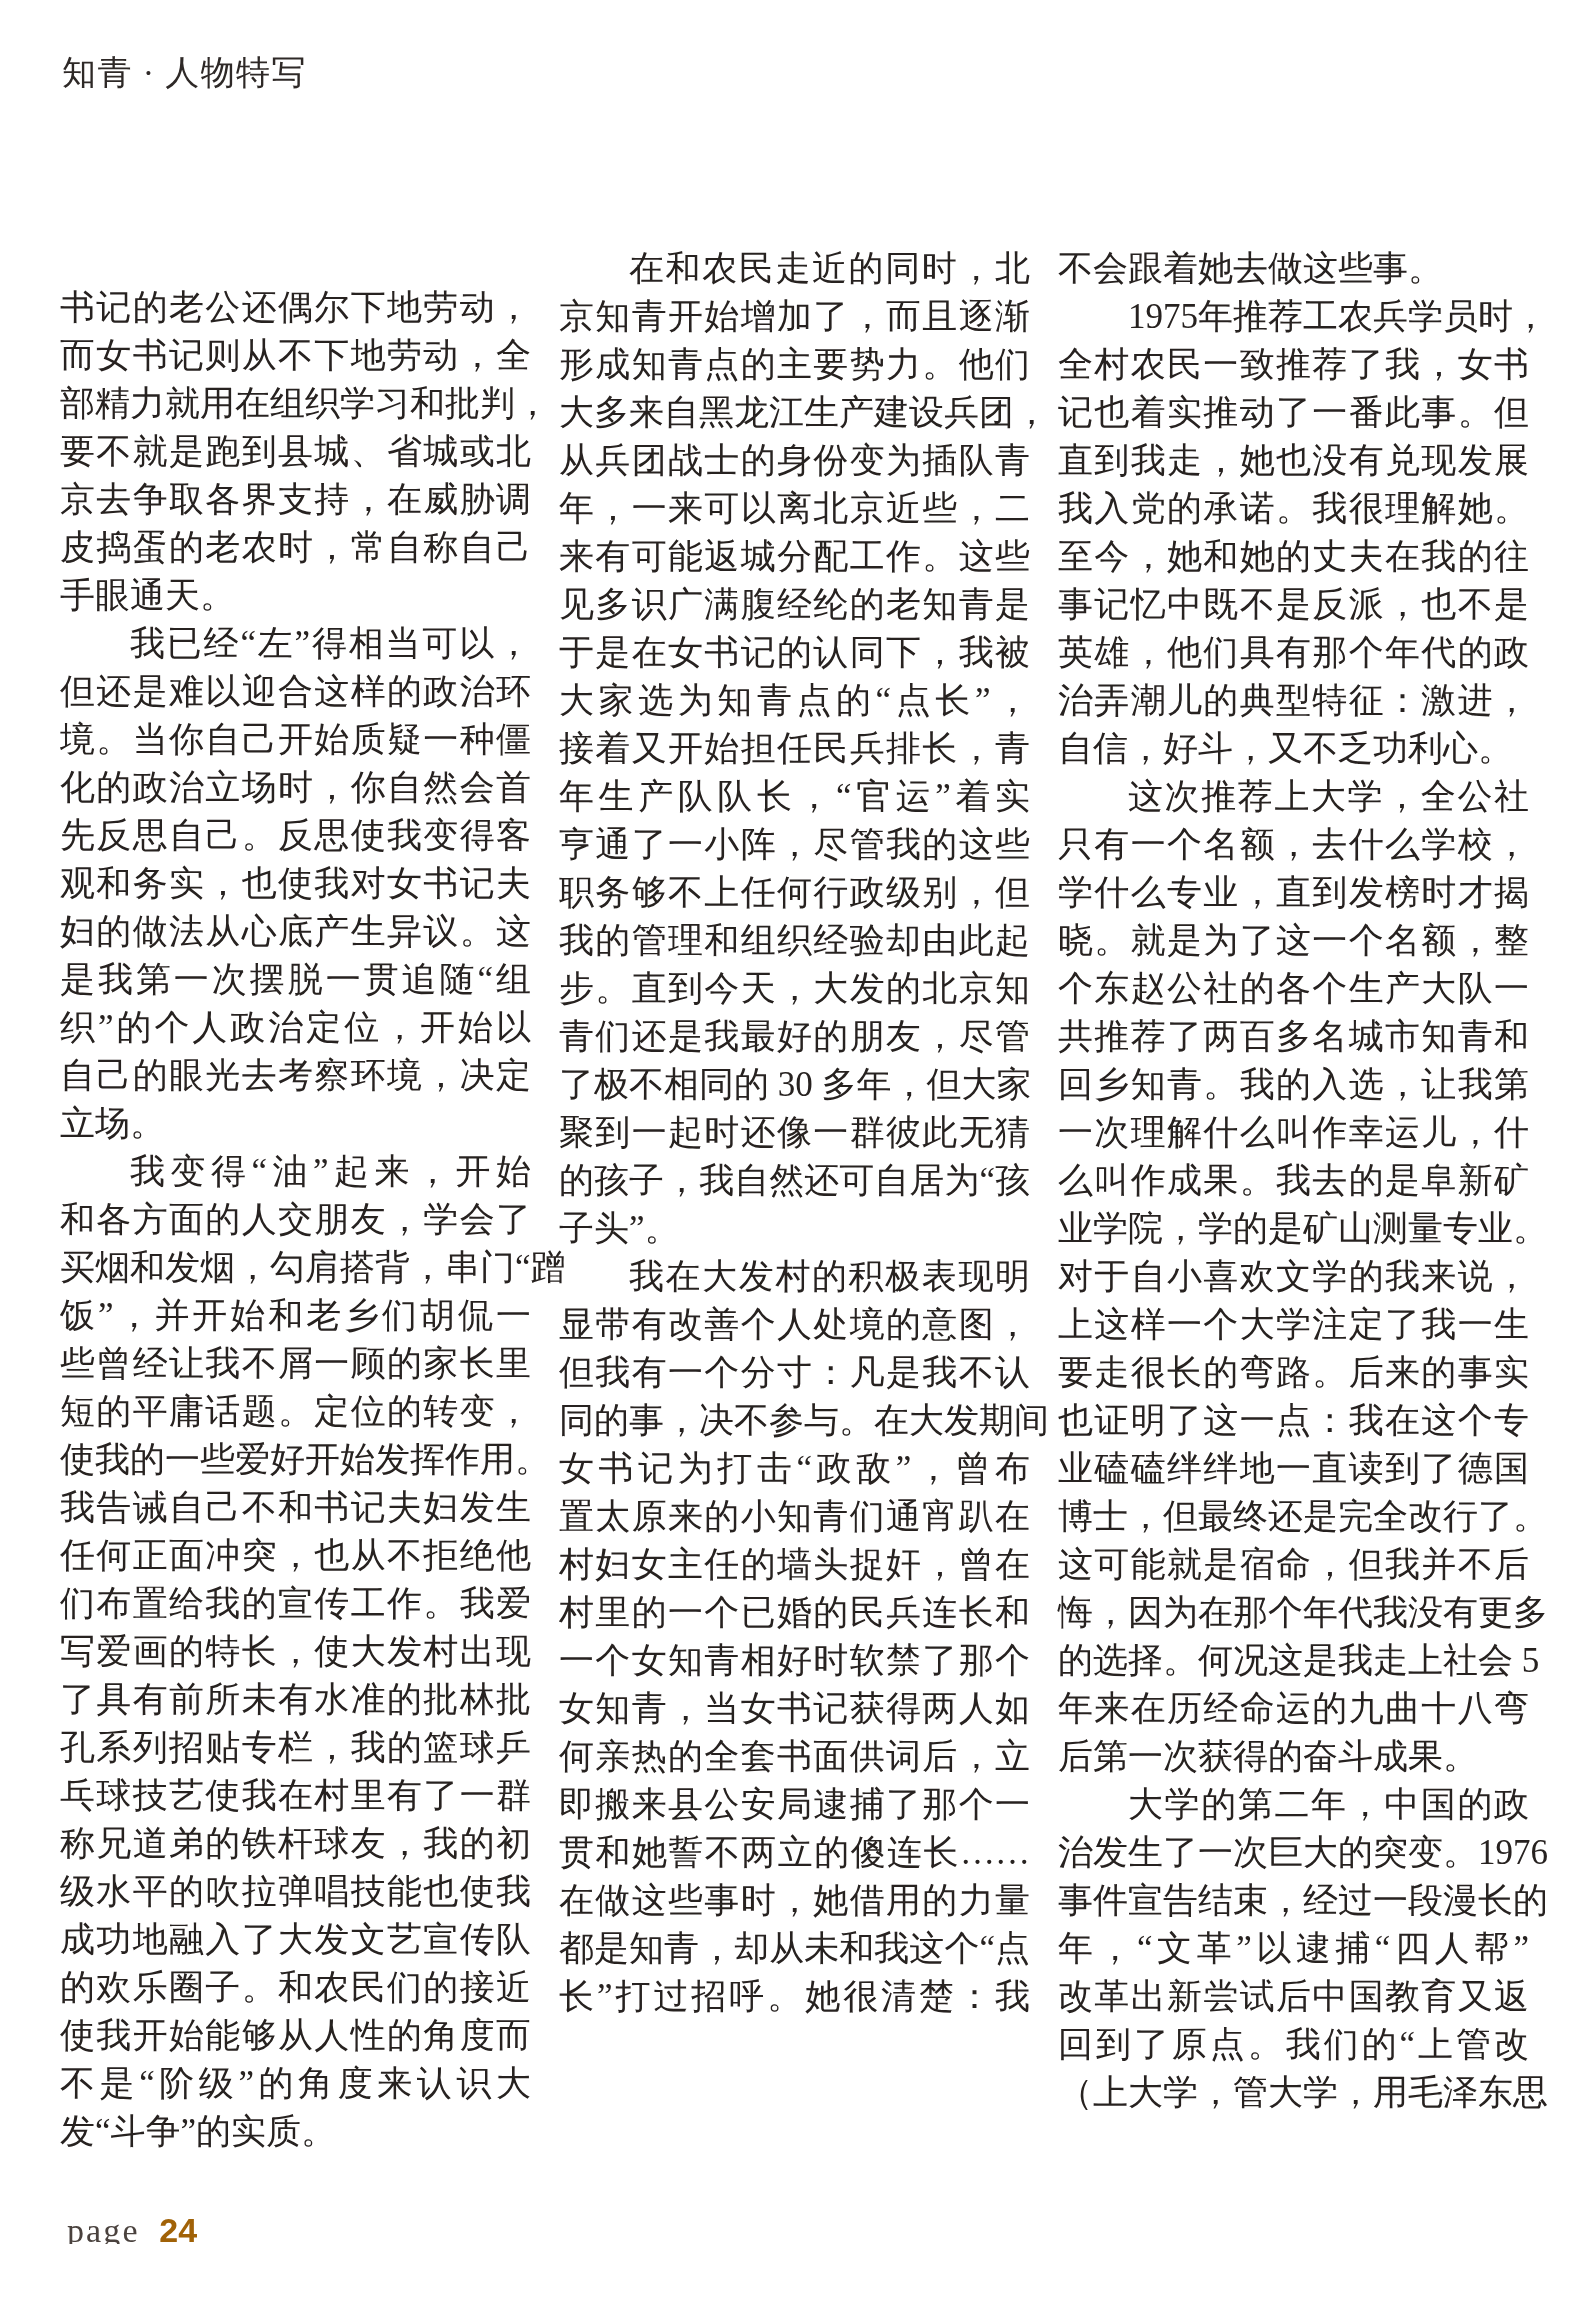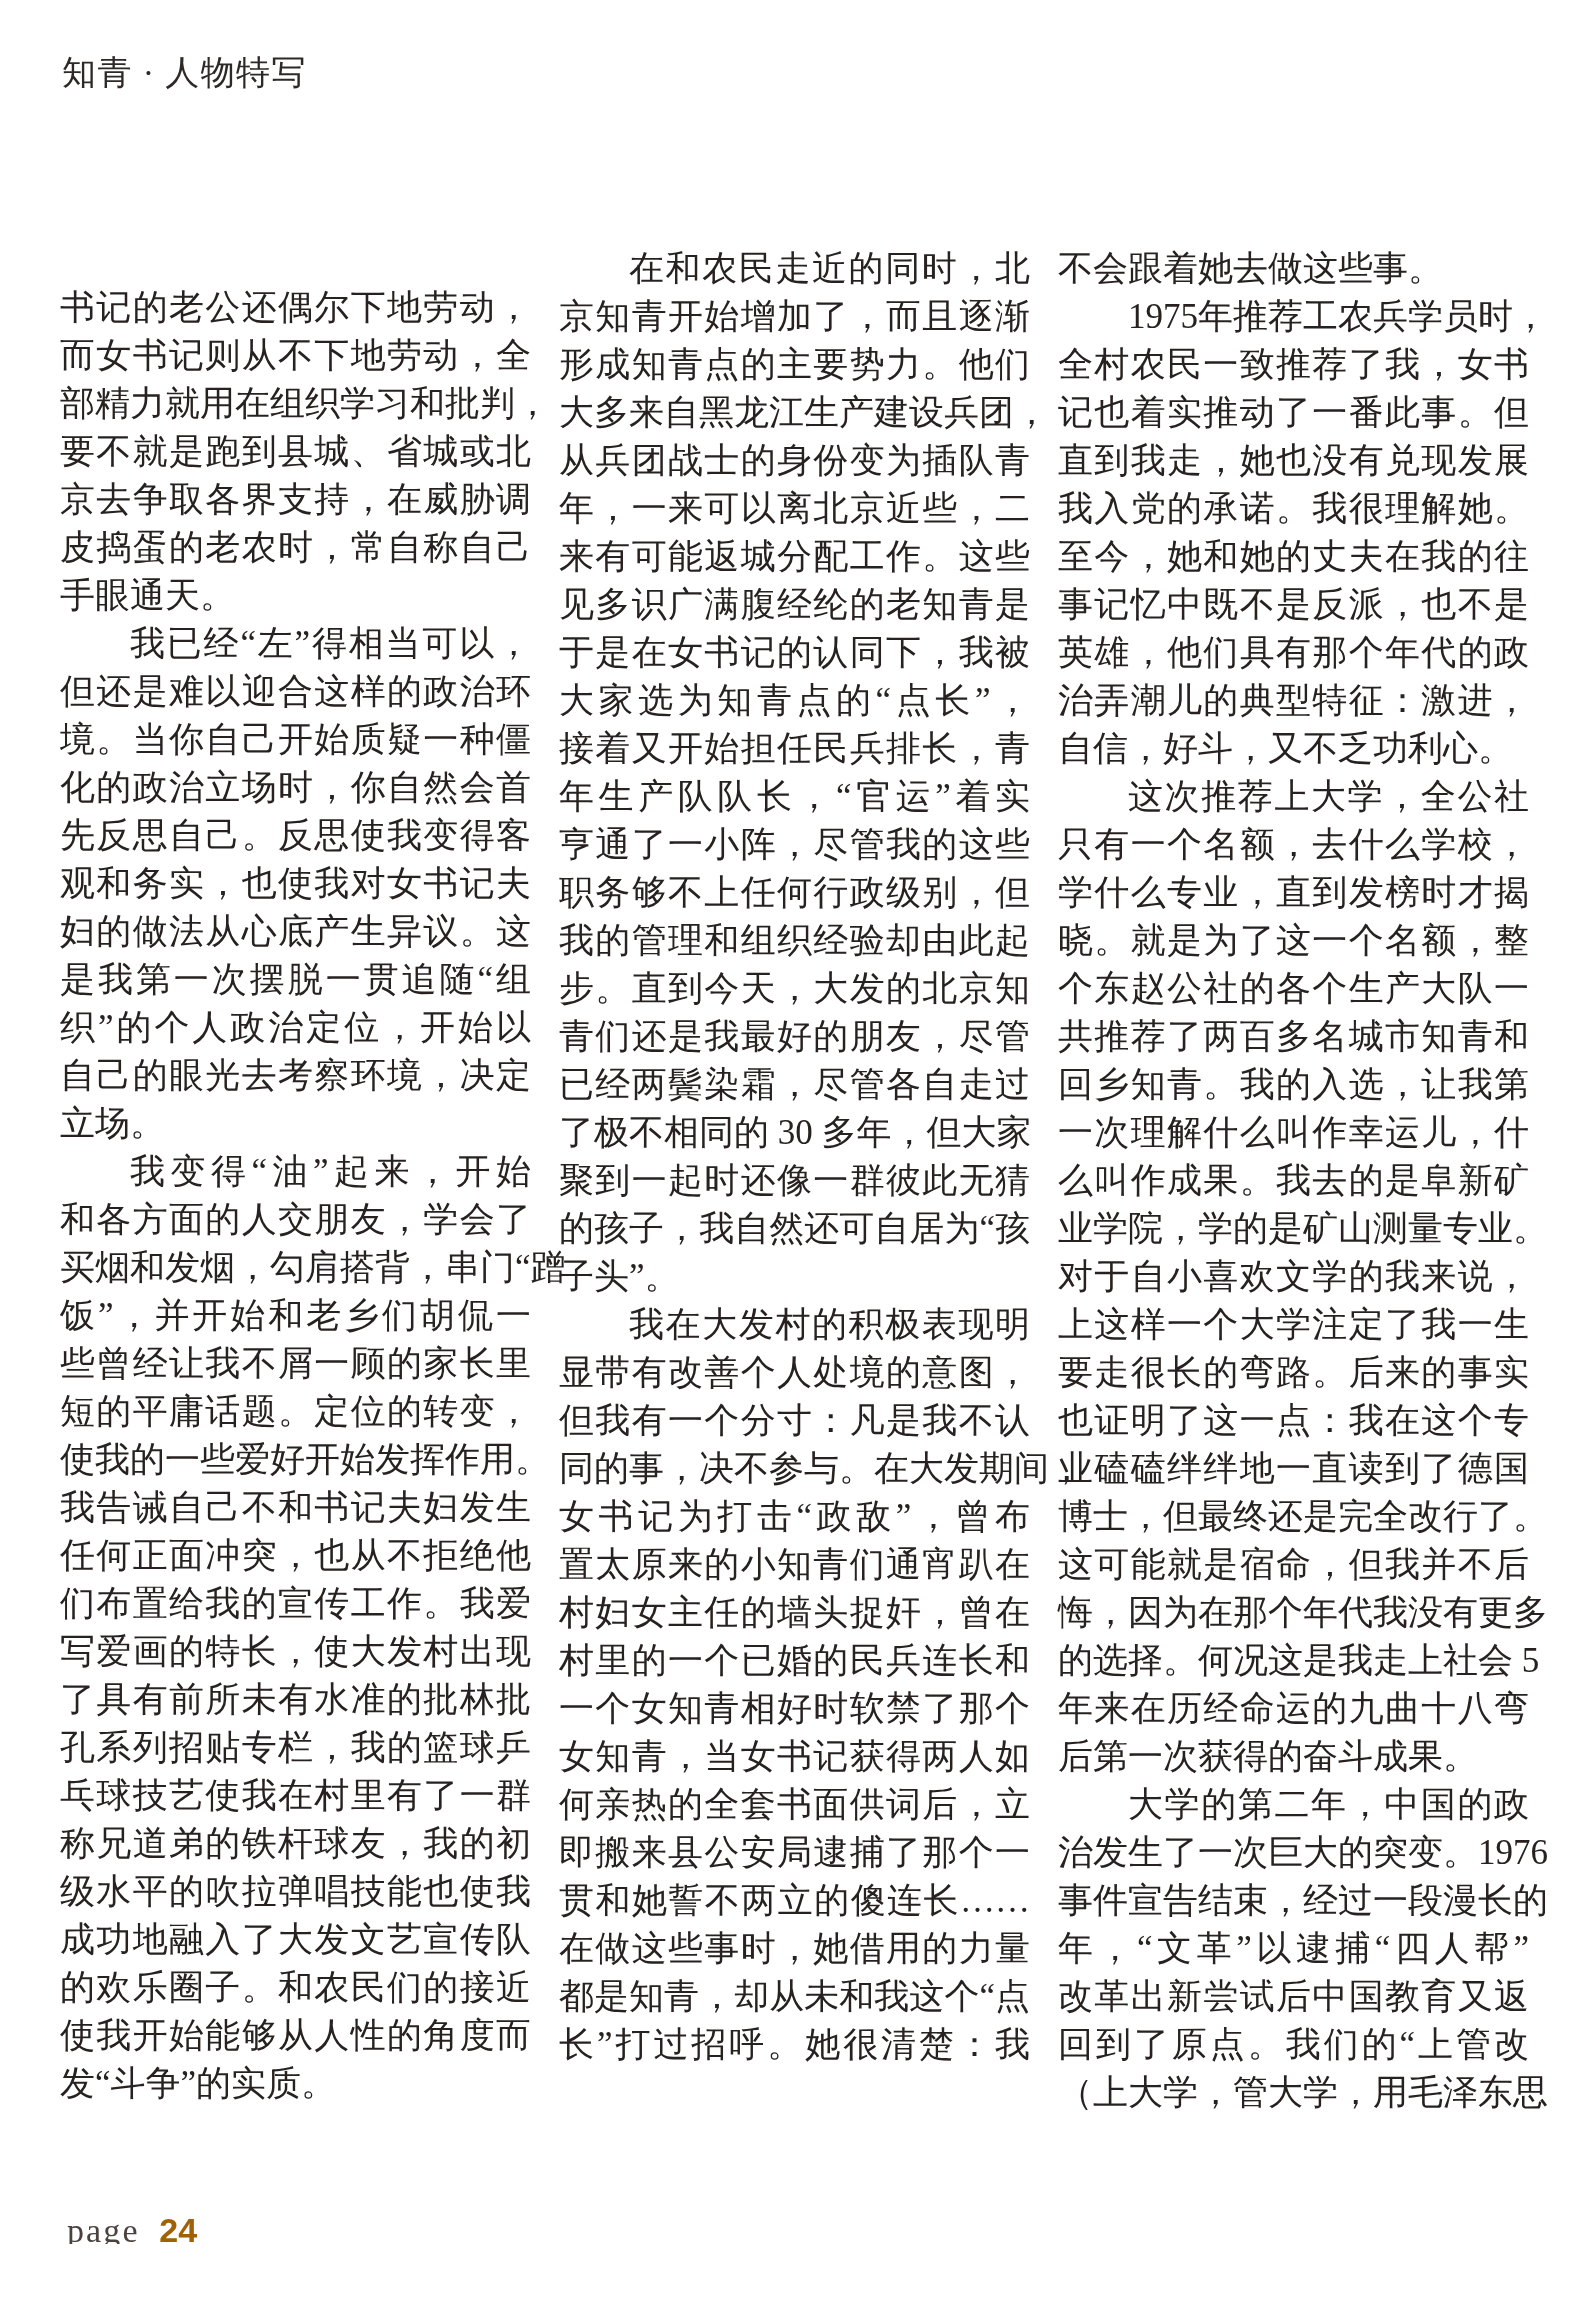--- a/index.html
+++ b/index.html
@@ -111,41 +111,41 @@
         <div class="line">们布置给我的宣传工作。我爱</div>
         <div class="line">写爱画的特长，使大发村出现</div>
         <div class="line">了具有前所未有水准的批林批</div>
         <div class="line">孔系列招贴专栏，我的篮球乒</div>
         <div class="line">乓球技艺使我在村里有了一群</div>
         <div class="line">称兄道弟的铁杆球友，我的初</div>
         <div class="line">级水平的吹拉弹唱技能也使我</div>
         <div class="line">成功地融入了大发文艺宣传队</div>
         <div class="line">的欢乐圈子。和农民们的接近</div>
         <div class="line">使我开始能够从人性的角度而</div>
+        <div class="line">不是“阶级”的角度来认识大</div>
         <div class="line para-end">发“斗争”的实质。</div>
       </div>
     <div class="column col-1">
         <div class="line indent">在和农民走近的同时，北</div>
         <div class="line">京知青开始增加了，而且逐渐</div>
         <div class="line">形成知青点的主要势力。他们</div>
         <div class="line">大多来自黑龙江生产建设兵团，</div>
         <div class="line">从兵团战士的身份变为插队青</div>
         <div class="line">年，一来可以离北京近些，二</div>
         <div class="line">来有可能返城分配工作。这些</div>
         <div class="line">见多识广满腹经纶的老知青是</div>
         <div class="line">于是在女书记的认同下，我被</div>
         <div class="line">大家选为知青点的“点长”，</div>
         <div class="line">接着又开始担任民兵排长，青</div>
         <div class="line">年生产队队长，“官运”着实</div>
         <div class="line">亨通了一小阵，尽管我的这些</div>
         <div class="line">职务够不上任何行政级别，但</div>
         <div class="line">我的管理和组织经验却由此起</div>
         <div class="line">步。直到今天，大发的北京知</div>
         <div class="line">青们还是我最好的朋友，尽管</div>
-        <div class="line">已经两鬓染霜，尽管各自走过</div>
         <div class="line">了极不相同的 30 多年，但大家</div>
         <div class="line">聚到一起时还像一群彼此无猜</div>
         <div class="line">的孩子，我自然还可自居为“孩</div>
         <div class="line para-end">子头”。</div>
         <div class="line indent">我在大发村的积极表现明</div>
         <div class="line">显带有改善个人处境的意图，</div>
         <div class="line">但我有一个分寸：凡是我不认</div>
         <div class="line">同的事，决不参与。在大发期间，</div>
         <div class="line">女书记为打击“政敌”，曾布</div>
         <div class="line">置太原来的小知青们通宵趴在</div>

